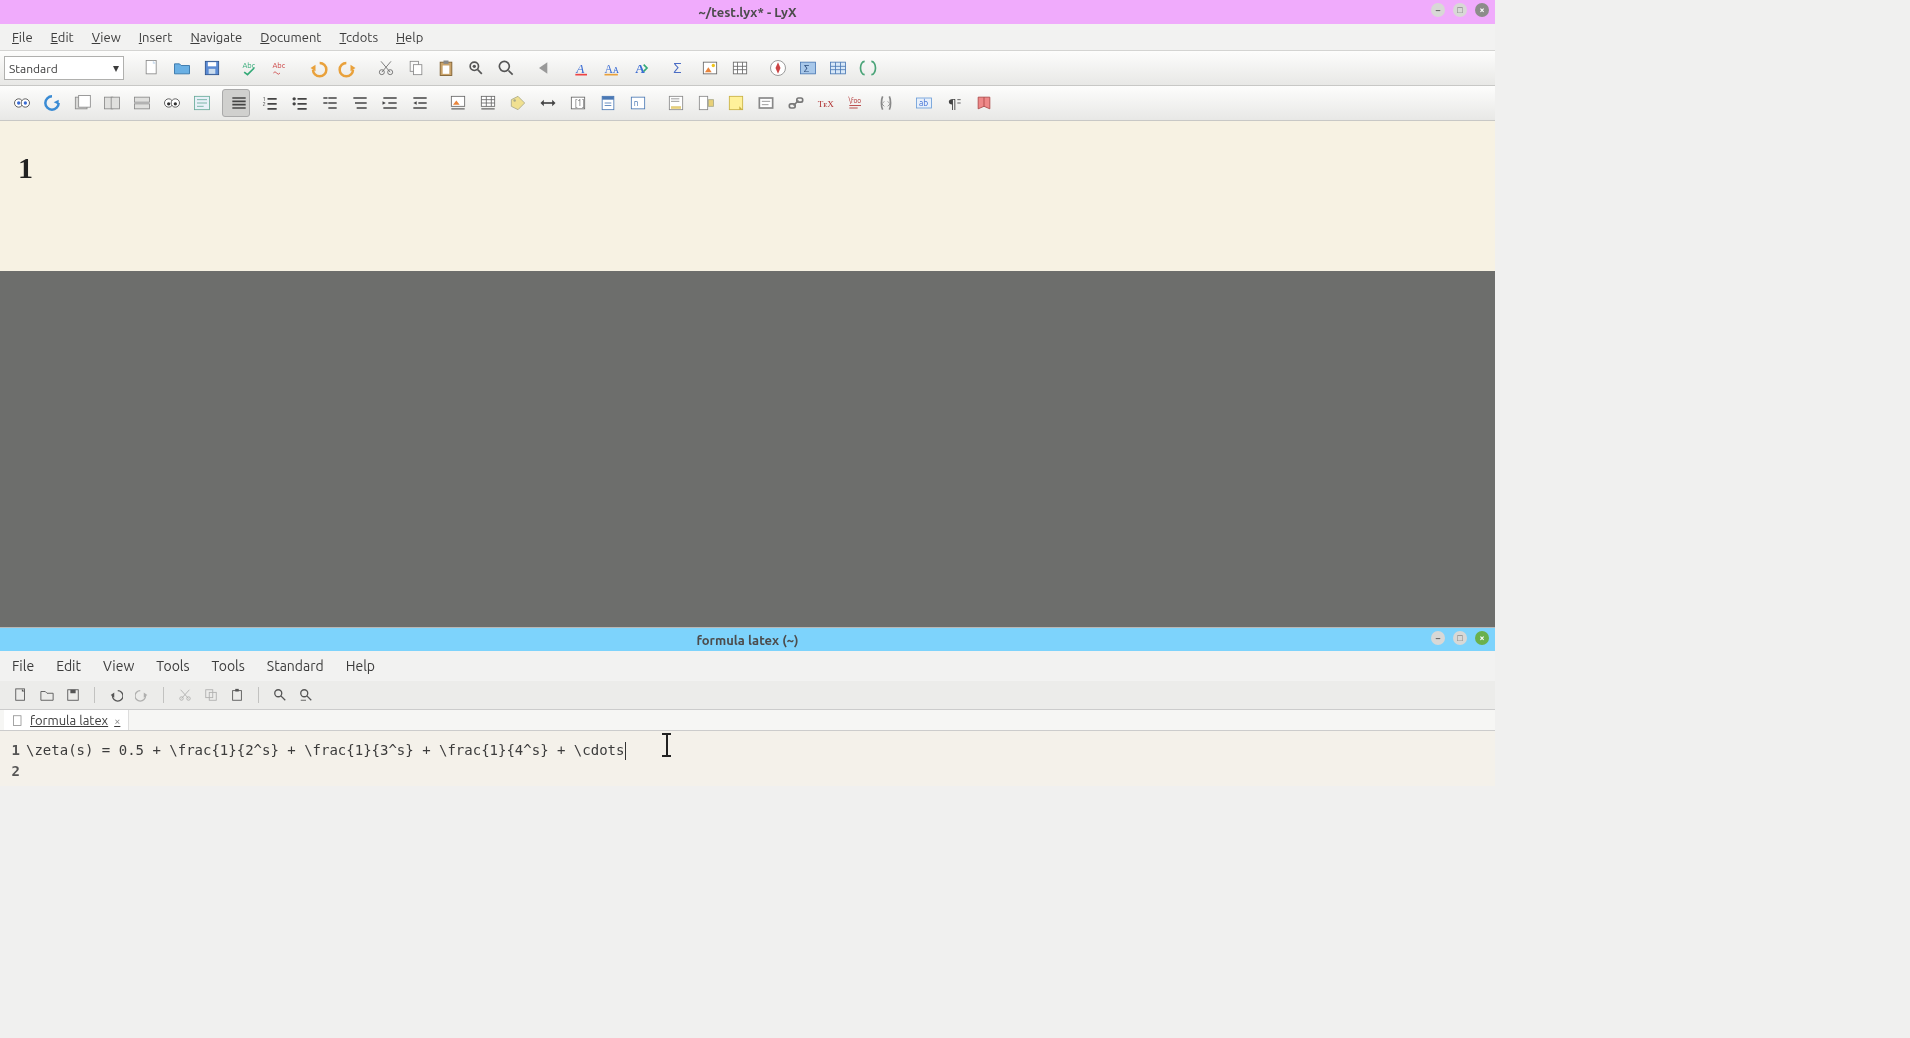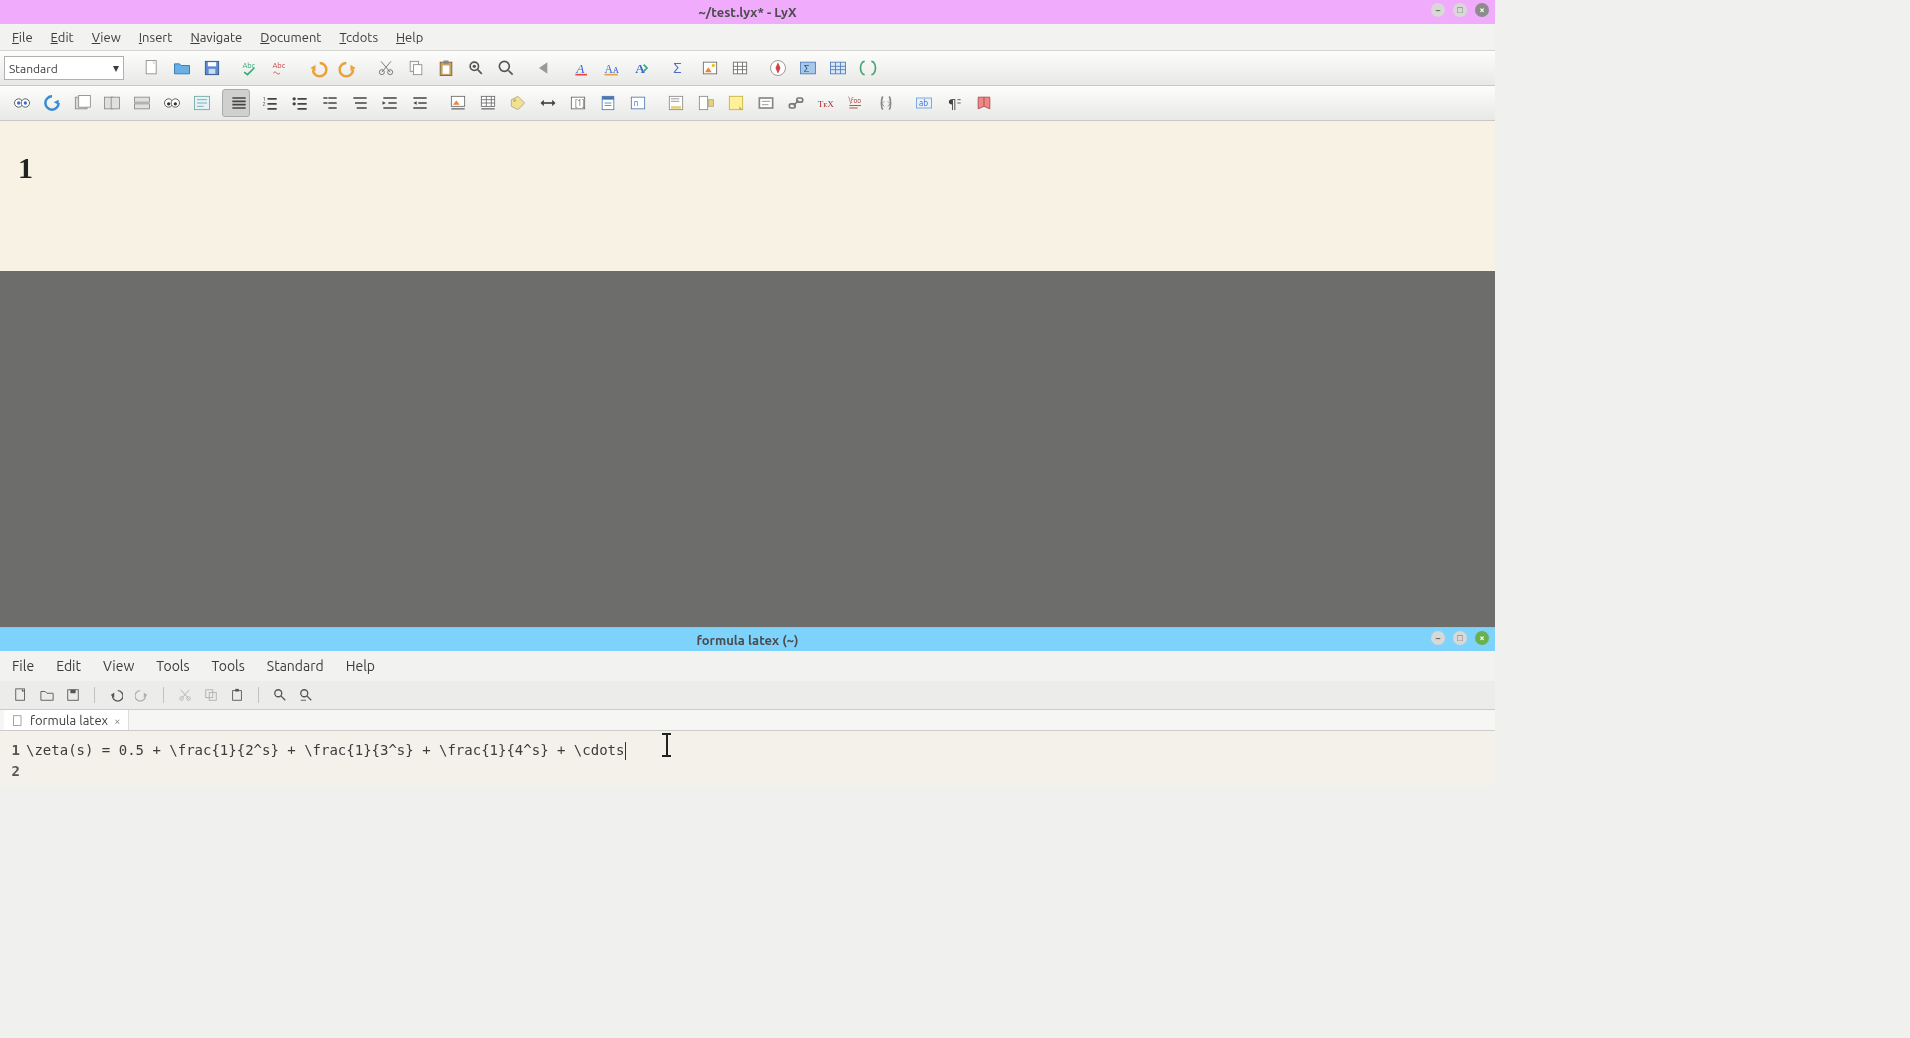--- a/index.html
+++ b/index.html
@@ -106,21 +106,21 @@
   display:flex; gap:4px; padding:4px 10px; background:#ececea;
   border-bottom:1px solid #ccc;
   align-items:center;
 }
 .tb2-btn { width:22px; height:20px; display:flex; align-items:center; justify-content:center; cursor:pointer; color:#555; }
 .tb2-btn svg { width:14px; height:14px; }
 .tb2-sep { width:1px; height:16px; background:#c2c2c0; margin:0 6px;}
 .tabbar {
   display:flex; background:#f6f6f4; border-bottom:1px solid #ccc; padding-left:4px;
 }
-.tab { padding:3px 8px; font-size:13px; border-right:1px solid #ddd; display:flex; align-items:flex-end; gap:6px; background:#fff; }
+.tab { padding:3px 8px; font-size:13px; border-right:1px solid #ddd; display:flex; align-items:flex-end; gap:6px; background:#fff;text-decoration:underline; }
 .tab .tab-close { font-size:11px; color:#888; cursor:pointer; }
 .editor {
   font-family: "Menlo","Consolas",monospace;
   font-size:14px;
   background:#f4f1ea;
   padding:4px 6px;
   line-height:1.5;
 }
 .editor .ln { color:#555; font-weight:bold; margin-right:6px; display:inline-block; width:14px; text-align:right;}
 .cursor-line { display:inline-block; border-right:1.5px solid #333; height:18px; vertical-align:middle; margin-left:1px;}

